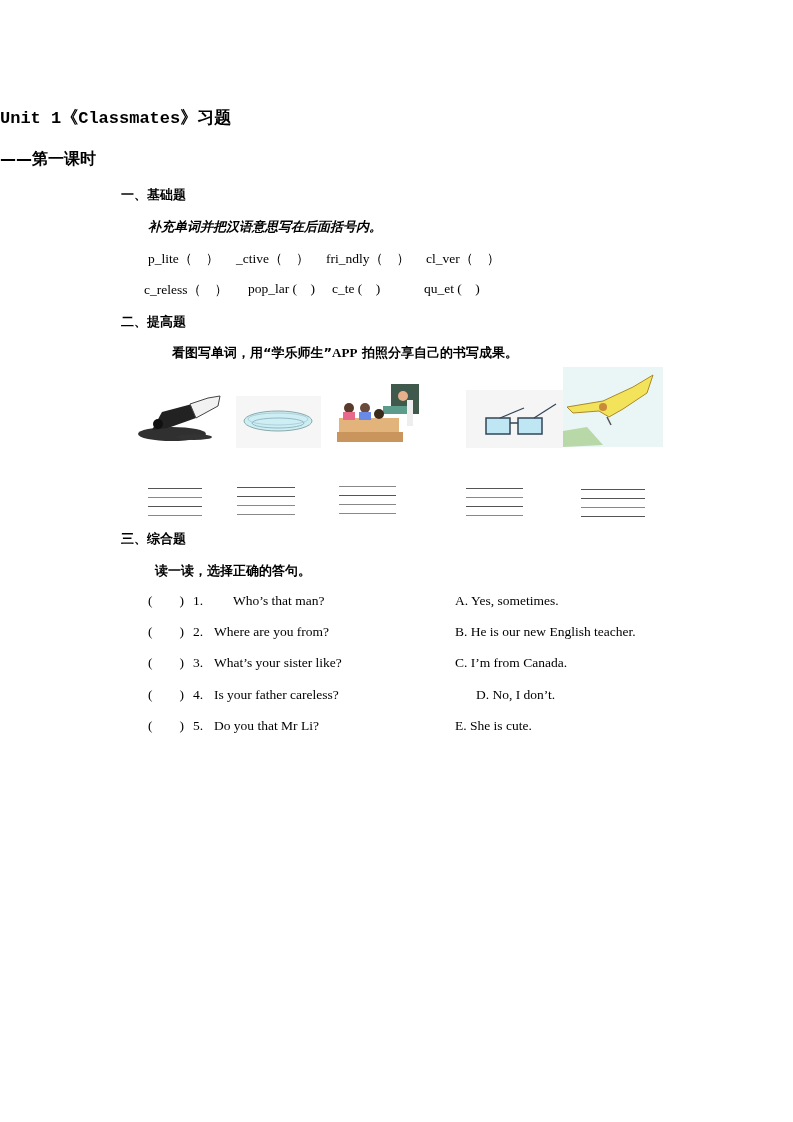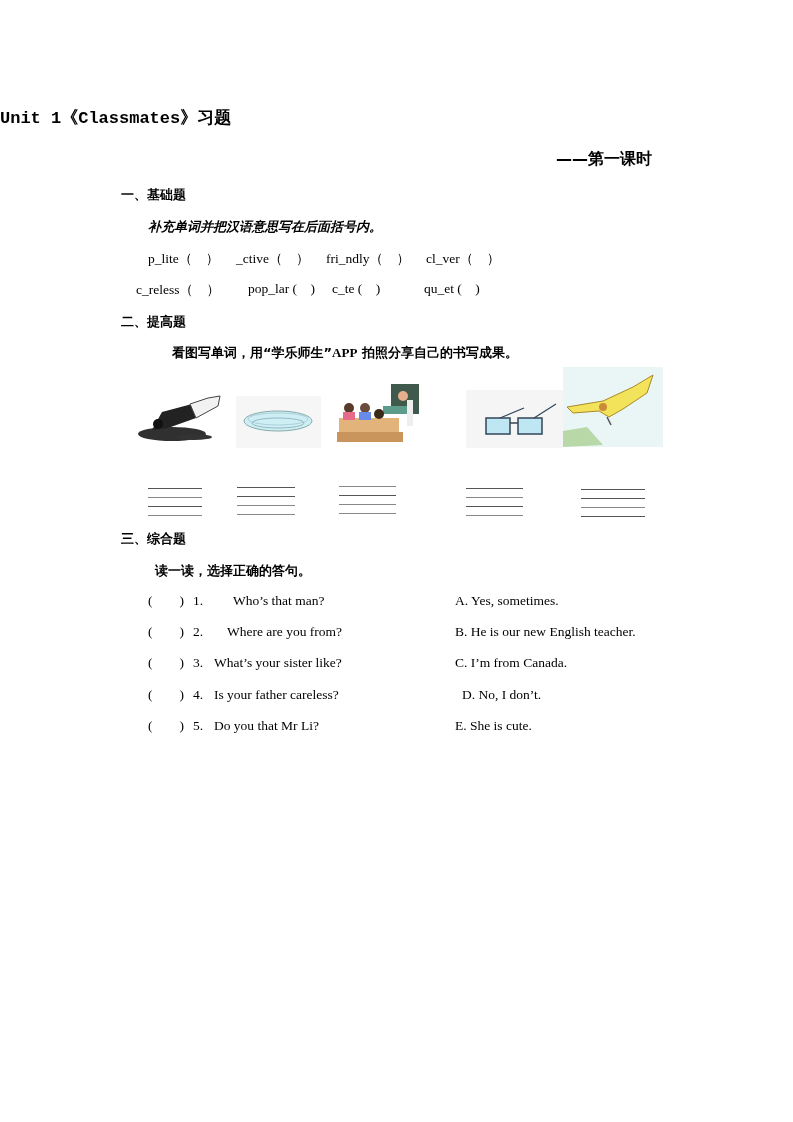--- a/index.html
+++ b/index.html
@@ -1,20 +1,20 @@
 <!DOCTYPE html>
 <html><head>
   <meta charset="utf-8">
   <style>
     * { margin: 0; padding: 0; box-sizing: border-box; }
     html, body { width: 793px; height: 1122px; background: #ffffff; }
     body { position: relative; overflow: hidden; color: #000; font-family: "Liberation Serif", "DejaVu Serif", serif; }
     .abs { position: absolute; }
     .title { left: 0; width: 793px; top: 106px; text-align: left; font-family: "Liberation Mono", "DejaVu Sans Mono", monospace; font-weight: bold; font-size: 17px; letter-spacing: 0px; }
-    .subtitle { left: 0; width: 652px; top: 149px; text-align: right; font-family: "DejaVu Sans", sans-serif; font-weight: bold; font-size: 16px; }
+    .subtitle { left: 0; width: 652px; top: 149px; text-align: left; font-family: "DejaVu Sans", sans-serif; font-weight: bold; font-size: 16px; }
     .sec { left: 121px; font-family: "DejaVu Sans", sans-serif; font-weight: bold; font-size: 13px; }
     .instr { font-family: "DejaVu Sans", sans-serif; font-weight: bold; font-size: 13px; }
     .instr .latin { font-family: "Liberation Serif", serif; font-weight: bold; font-size: 13px; }
     .word { font-family: "Liberation Serif", serif; font-size: 13.5px; white-space: pre; }
     .q { font-family: "Liberation Serif", serif; font-size: 13.5px; white-space: pre; }
     .pic { background: #fff; overflow: hidden; }
     .lines { display: flex; flex-direction: column; }
     .lines .ln { height: 1px; background: #555; margin-bottom: 8px; }
     .lines .ln.light { background: #888; }
   </style>
@@ -25,21 +25,21 @@
 <div class="abs subtitle">——第一课时</div>
 
 <div class="abs sec" style="top:186px;">一、基础题</div>
 <div class="abs instr" style="left:148px; top:218px;font-style:italic;">补充单词并把汉语意思写在后面括号内。</div>
 
 <div class="abs word" style="left:148px; top:250px;">p_lite（    ）</div>
 <div class="abs word" style="left:236px; top:250px;">_ctive（    ）</div>
 <div class="abs word" style="left:326px; top:250px;">fri_ndly（    ）</div>
 <div class="abs word" style="left:426px; top:250px;">cl_ver（    ）</div>
 
-<div class="abs word" style="left:136px; top:281px;">c_reless（    ）</div>
+<div class="abs word" style="left:144px; top:281px;">c_reless（    ）</div>
 <div class="abs word" style="left:248px; top:281px;">pop_lar (    )</div>
 <div class="abs word" style="left:332px; top:281px;">c_te (    )</div>
 <div class="abs word" style="left:424px; top:281px;">qu_et (    )</div>
 
 <div class="abs sec" style="top:313px;">二、提高题</div>
 <div class="abs instr" style="left:148px; top:344px;margin-left:24px;"><span>看图写单词，用“学乐师生”</span><span class="latin">APP</span><span> 拍照分享自己的书写成果。</span></div>
 
 <div class="abs pic" style="left:134px; top:390px; width:92px; height:55px;">
   <svg width="92" height="55" viewBox="0 0 92 55">
     <ellipse cx="38" cy="44" rx="34" ry="7" fill="#1a1a1a" opacity="0.9"></ellipse>
@@ -126,31 +126,31 @@
 
 <div class="abs sec" style="top:530px;">三、综合题</div>
 <div class="abs instr" style="left:155px; top:562px;">读一读，选择正确的答句。</div>
 
 <div class="abs q" style="left:148px; top:593px;">(        )</div>
 <div class="abs q" style="left:193px; top:593px;">1.</div>
 <div class="abs q" style="left:214px; top:593px;margin-left:19px;">Who’s that man?</div>
 
 <div class="abs q" style="left:148px; top:624px;">(        )</div>
 <div class="abs q" style="left:193px; top:624px;">2.</div>
-<div class="abs q" style="left:214px; top:624px;margin-left:13px;">Where are you from?</div>
+<div class="abs q" style="left:214px; top:624px;">Where are you from?</div>
 
 <div class="abs q" style="left:148px; top:655px;">(        )</div>
 <div class="abs q" style="left:193px; top:655px;">3.</div>
 <div class="abs q" style="left:214px; top:655px;">What’s your sister like?</div>
 
 <div class="abs q" style="left:148px; top:687px;">(        )</div>
 <div class="abs q" style="left:193px; top:687px;">4.</div>
 <div class="abs q" style="left:214px; top:687px;">Is your father careless?</div>
 
 <div class="abs q" style="left:148px; top:718px;">(        )</div>
 <div class="abs q" style="left:193px; top:718px;">5.</div>
 <div class="abs q" style="left:214px; top:718px;">Do you that Mr Li?</div>
 
 <div class="abs q" style="left:455px; top:593px;">A. Yes, sometimes.</div>
 <div class="abs q" style="left:455px; top:624px;">B. He is our new English teacher.</div>
 <div class="abs q" style="left:455px; top:655px;">C. I’m from Canada.</div>
-<div class="abs q" style="left:462px; top:687px;">D. No, I don’t.</div>
+<div class="abs q" style="left:476px; top:687px;">D. No, I don’t.</div>
 <div class="abs q" style="left:455px; top:718px;">E. She is cute.</div>
 
 </body></html>

